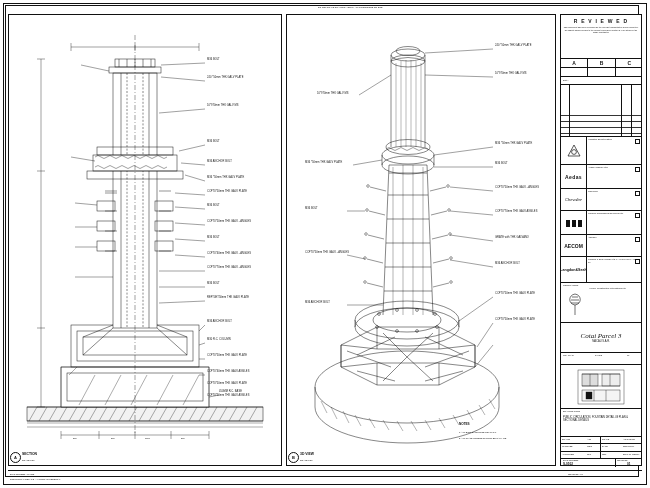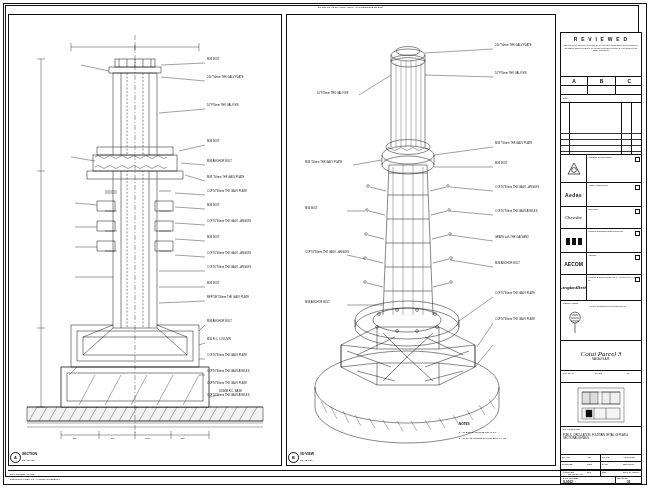--- a/index.html
+++ b/index.html
@@ -15,21 +15,21 @@
 
   
   #frame{position:absolute;left:3px;top:3px;width:644px;height:482px;border:1px solid #111;}
   #frameInner{position:absolute;left:5px;top:5px;width:634px;height:472px;border:0.7px solid #111;}
 
   
   #leftView{left:8px;top:14px;width:274px;height:452px;border:0.8px solid #111;}
   
   #midView{left:286px;top:14px;width:270px;height:452px;border:0.8px solid #111;}
   
-  #titleBlock{left:560px;top:14px;width:82px;height:452px;border:0.8px solid #111;margin-top:18px;}
+  #titleBlock{left:560px;top:14px;width:82px;height:452px;border:0.8px solid #111;}
 
   
   .stampTitle{font-size:5px;letter-spacing:1.2px;font-weight:bold;text-align:center;}
   .stampTxt{font-size:2.1px;line-height:1.25;padding:0 2px;text-align:center;color:#111;}
   .abcCell{position:absolute;top:0;height:100%;border-right:0.6px solid #111;box-sizing:border-box;font-size:5px;font-weight:bold;display:flex;align-items:center;justify-content:center;}
   .logoBox{position:absolute;left:0;top:0;width:26px;height:100%;border-right:0.6px solid #111;box-sizing:border-box;display:flex;align-items:center;justify-content:center;}
   .consultName{position:absolute;left:27px;top:1px;font-size:2.3px;line-height:1.25;color:#111;}
   .chk{position:absolute;right:1.5px;top:1.5px;width:3px;height:3px;border:0.5px solid #111;}
 
   .projTitle{font-size:7px;font-family:"Liberation Serif",serif;font-style:italic;text-align:center;color:#111;}

